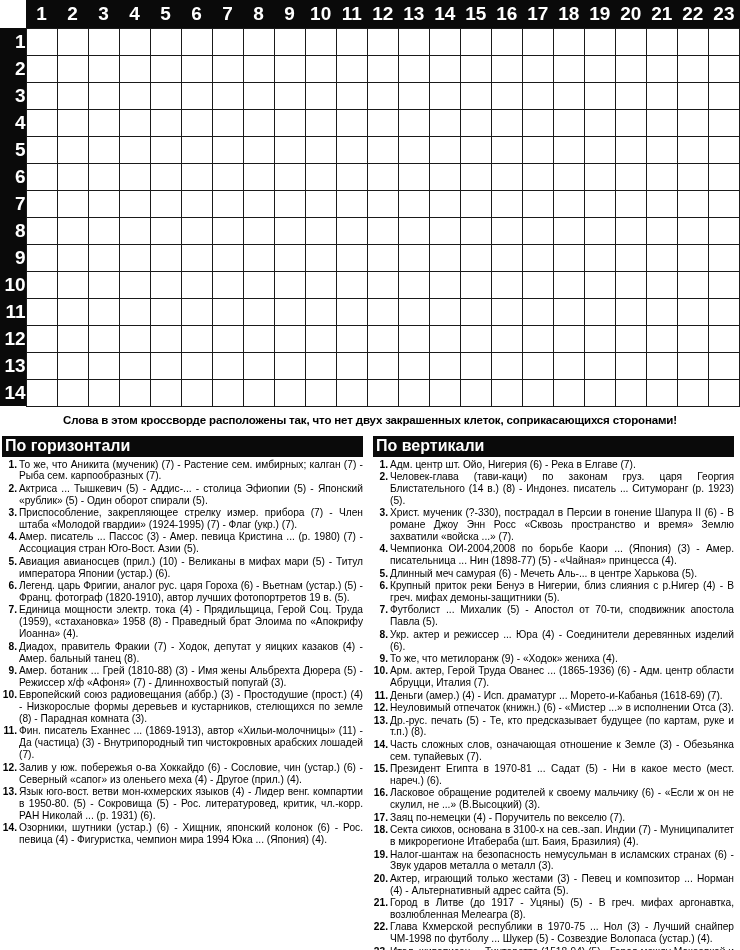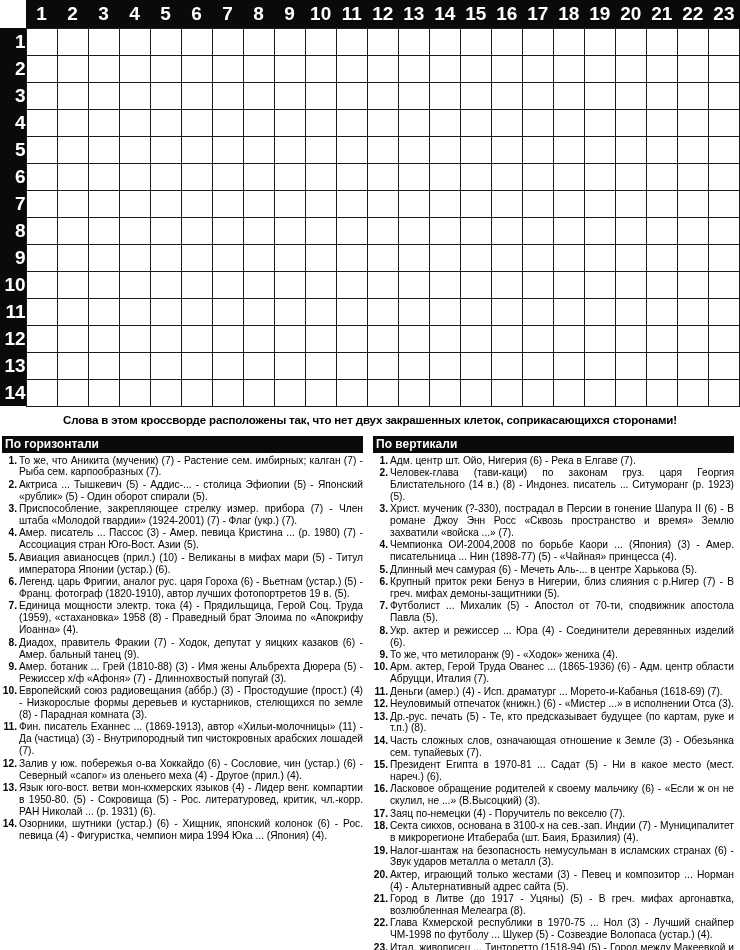--- a/index.html
+++ b/index.html
@@ -89,21 +89,21 @@
     padding: 0 2px;
   }
   .cluecol {
     width: 366px;
   }
   .cluecol.left { padding-right: 5px; }
   .cluecol.right { padding-left: 5px; }
   .sechead {
     background: #0a0a0a;
     color: #ffffff;
-    font-size: 12px;
+    font-size: 16px;
     font-weight: bold;
     padding: 1px 1px 2px 3px;
     margin-bottom: 2px;
     font-family: "Liberation Sans", sans-serif;
   }
   ol.cluelist {
     list-style: none;
     margin: 0;
     padding: 0;
   }
@@ -529,43 +529,43 @@
 </div>
 
 <div id="banner">Слова в этом кроссворде расположены так, что нет двух закрашенных клеток, соприкасающихся сторонами!</div>
 
 <div id="clues">
   <div class="cluecol left">
     <div class="sechead">По горизонтали</div>
     <ol class="cluelist" id="across-list">
         <li><span class="num">1</span><span>То же, что Аникита (мученик) (7) - Растение сем. имбирных; калган (7) - Рыба сем. карпообразных (7).</span></li>
         <li><span class="num">2</span><span>Актриса ... Тышкевич (5) - Аддис-... - столица Эфиопии (5) - Японский «рублик» (5) - Один оборот спирали (5).</span></li>
-        <li><span class="num">3</span><span>Приспособление, закрепляющее стрелку измер. прибора (7) - Член штаба «Молодой гвардии» (1924-2001) (7) - Флаг (укр.) (7).</span></li>
+        <li><span class="num">3</span><span>Приспособление, закрепляющее стрелку измер. прибора (7) - Член штаба «Молодой гвардии» (1924-1995) (7) - Флаг (укр.) (7).</span></li>
         <li><span class="num">4</span><span>Амер. писатель ... Пассос (3) - Амер. певица Кристина ... (р. 1980) (7) - Ассоциация стран Юго-Вост. Азии (5).</span></li>
         <li><span class="num">5</span><span>Авиация авианосцев (прил.) (10) - Великаны в мифах мари (5) - Титул императора Японии (устар.) (6).</span></li>
         <li><span class="num">6</span><span>Легенд. царь Фригии, аналог рус. царя Гороха (6) - Вьетнам (устар.) (5) - Франц. фотограф (1820-1910), автор лучших фотопортретов 19 в. (5).</span></li>
         <li><span class="num">7</span><span>Единица мощности электр. тока (4) - Прядильщица, Герой Соц. Труда (1959), «стахановка» 1958 (8) - Праведный брат Элоима по «Апокрифу Иоанна» (4).</span></li>
-        <li><span class="num">8</span><span>Диадох, правитель Фракии (7) - Ходок, депутат у яицких казаков (6) - Амер. бальный танец (9).</span></li>
+        <li><span class="num">8</span><span>Диадох, правитель Фракии (7) - Ходок, депутат у яицких казаков (4) - Амер. бальный танец (8).</span></li>
         <li><span class="num">9</span><span>Амер. ботаник ... Грей (1810-88) (3) - Имя жены Альбрехта Дюрера (5) - Режиссер х/ф «Афоня» (7) - Длиннохвостый попугай (3).</span></li>
         <li><span class="num">10</span><span>Европейский союз радиовещания (аббр.) (3) - Простодушие (прост.) (4) - Низкорослые формы деревьев и кустарников, стелющихся по земле (8) - Парадная комната (3).</span></li>
         <li><span class="num">11</span><span>Фин. писатель Еханнес ... (1869-1913), автор «Хильи-молочницы» (11) - Да (частица) (3) - Внутрипородный тип чистокровных арабских лошадей (7).</span></li>
         <li><span class="num">12</span><span>Залив у юж. побережья о-ва Хоккайдо (6) - Сословие, чин (устар.) (6) - Северный «сапог» из оленьего меха (4) - Другое (прил.) (4).</span></li>
         <li><span class="num">13</span><span>Язык юго-вост. ветви мон-кхмерских языков (4) - Лидер венг. компартии в 1950-80. (5) - Сокровища (5) - Рос. литературовед, критик, чл.-корр. РАН Николай ... (р. 1931) (6).</span></li>
         <li><span class="num">14</span><span>Озорники, шутники (устар.) (6) - Хищник, японский колонок (6) - Рос. певица (4) - Фигуристка, чемпион мира 1994 Юка ... (Япония) (4).</span></li>
       </ol>
   </div>
   <div class="cluecol right">
     <div class="sechead">По вертикали</div>
     <ol class="cluelist" id="down-list">
         <li><span class="num">1</span><span>Адм. центр шт. Ойо, Нигерия (6) - Река в Елгаве (7).</span></li>
         <li><span class="num">2</span><span>Человек-глава (тави-каци) по законам груз. царя Георгия Блистательного (14 в.) (8) - Индонез. писатель ... Ситуморанг (р. 1923) (5).</span></li>
         <li><span class="num">3</span><span>Христ. мученик (?-330), пострадал в Персии в гонение Шапура II (6) - В романе Джоу Энн Росс «Сквозь пространство и время» Землю захватили «войска ...» (7).</span></li>
         <li><span class="num">4</span><span>Чемпионка ОИ-2004,2008 по борьбе Каори ... (Япония) (3) - Амер. писательница ... Нин (1898-77) (5) - «Чайная» принцесса (4).</span></li>
         <li><span class="num">5</span><span>Длинный меч самурая (6) - Мечеть Аль-... в центре Харькова (5).</span></li>
-        <li><span class="num">6</span><span>Крупный приток реки Бенуэ в Нигерии, близ слияния с р.Нигер (7) - В греч. мифах демоны-защитники (5).</span></li>
+        <li><span class="num">6</span><span>Крупный приток реки Бенуэ в Нигерии, близ слияния с р.Нигер (4) - В греч. мифах демоны-защитники (5).</span></li>
         <li><span class="num">7</span><span>Футболист ... Михалик (5) - Апостол от 70-ти, сподвижник апостола Павла (5).</span></li>
         <li><span class="num">8</span><span>Укр. актер и режиссер ... Юра (4) - Соединители деревянных изделий (6).</span></li>
         <li><span class="num">9</span><span>То же, что метилоранж (9) - «Ходок» жениха (4).</span></li>
         <li><span class="num">10</span><span>Арм. актер, Герой Труда Ованес ... (1865-1936) (6) - Адм. центр области Абруцци, Италия (7).</span></li>
         <li><span class="num">11</span><span>Деньги (амер.) (4) - Исп. драматург ... Морето-и-Кабанья (1618-69) (7).</span></li>
         <li><span class="num">12</span><span>Неуловимый отпечаток (книжн.) (6) - «Мистер ...» в исполнении Отса (3).</span></li>
         <li><span class="num">13</span><span>Др.-рус. печать (5) - Те, кто предсказывает будущее (по картам, руке и т.п.) (8).</span></li>
         <li><span class="num">14</span><span>Часть сложных слов, означающая отношение к Земле (3) - Обезьянка сем. тупайевых (7).</span></li>
         <li><span class="num">15</span><span>Президент Египта в 1970-81 ... Садат (5) - Ни в какое место (мест. нареч.) (6).</span></li>
         <li><span class="num">16</span><span>Ласковое обращение родителей к своему мальчику (6) - «Если ж он не скулил, не ...» (В.Высоцкий) (3).</span></li>

